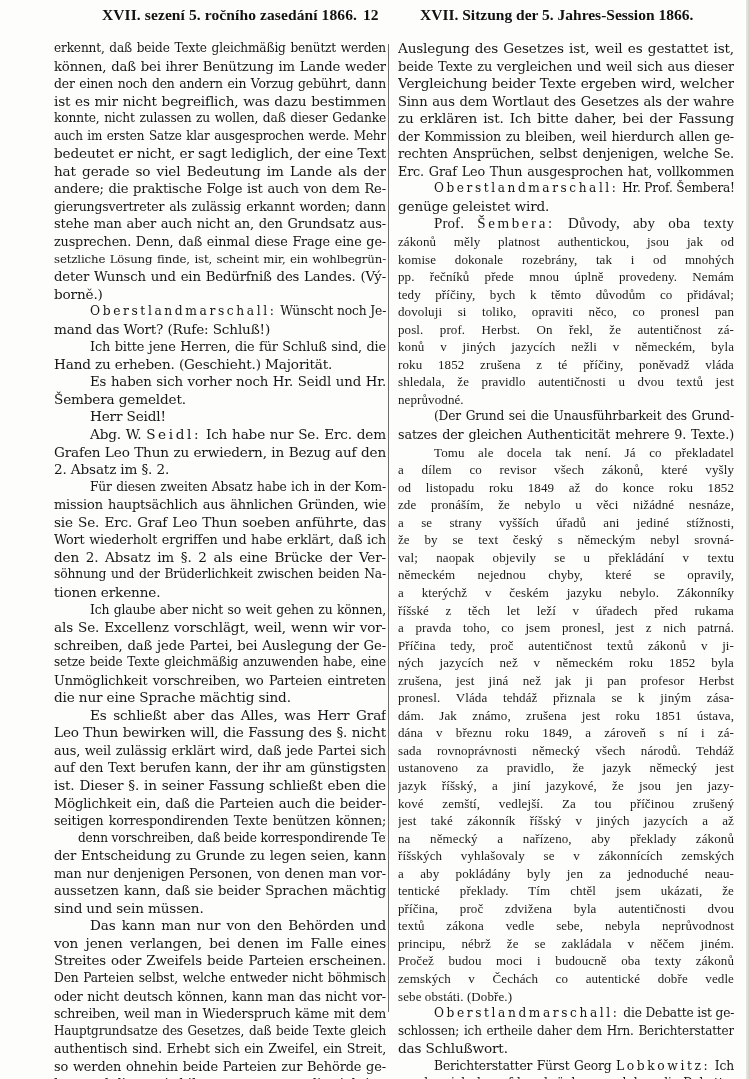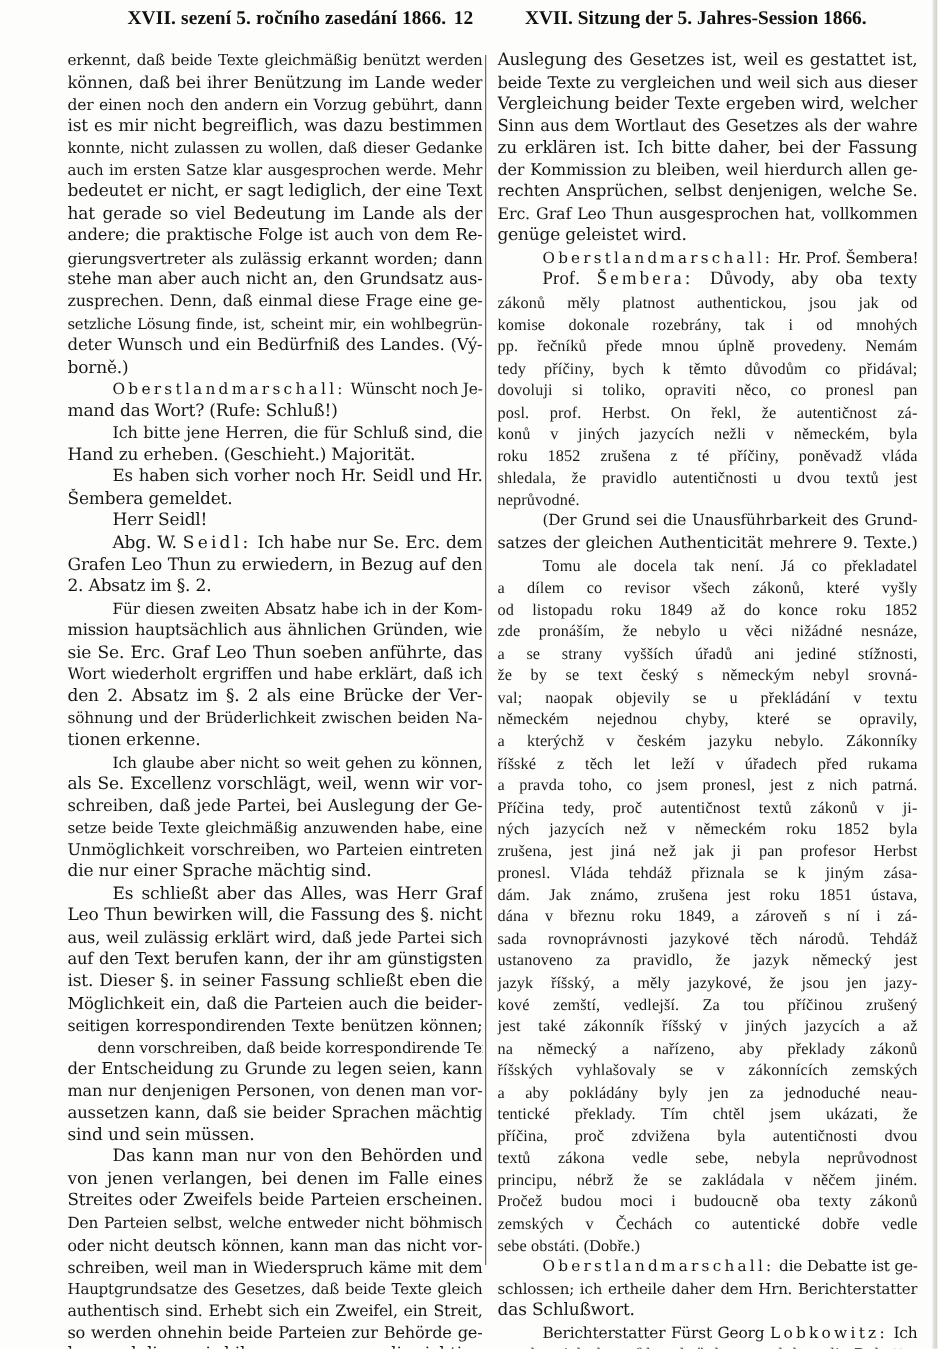--- a/index.html
+++ b/index.html
@@ -88,21 +88,21 @@
     <div class="line fraktur"><span>sie Se. Erc. Graf Leo Thun soeben anführte, das</span></div>
     <div class="line fraktur" style="font-size: 12.7543px;"><span>Wort wiederholt ergriffen und habe erklärt, daß ich</span></div>
     <div class="line fraktur"><span>den 2. Absatz im §. 2 als eine Brücke der Ver-</span></div>
     <div class="line fraktur" style="font-size: 12.3236px;"><span>söhnung und der Brüderlichkeit zwischen beiden Na-</span></div>
     <div class="line fraktur last"><span>tionen erkenne.</span></div>
     <div class="line fraktur indent" style="font-size: 12.3804px;"><span>Ich glaube aber nicht so weit gehen zu können,</span></div>
     <div class="line fraktur"><span>als Se. Excellenz vorschlägt, weil, wenn wir vor-</span></div>
     <div class="line fraktur" style="font-size: 13.2421px;"><span>schreiben, daß jede Partei, bei Auslegung der Ge-</span></div>
     <div class="line fraktur" style="font-size: 12.0917px;"><span>setze beide Texte gleichmäßig anzuwenden habe, eine</span></div>
     <div class="line fraktur" style="font-size: 12.8343px;"><span>Unmöglichkeit vorschreiben, wo Parteien eintreten</span></div>
-    <div class="line fraktur last"><span>die nur einer Sprache mächtig sind.</span></div>
+    <div class="line fraktur last"><span>die nur eine Sprache mächtig sind.</span></div>
     <div class="line fraktur indent"><span>Es schließt aber das Alles, was Herr Graf</span></div>
     <div class="line fraktur"><span>Leo Thun bewirken will, die Fassung des §. nicht</span></div>
     <div class="line fraktur" style="font-size: 12.8982px;"><span>aus, weil zulässig erklärt wird, daß jede Partei sich</span></div>
     <div class="line fraktur" style="font-size: 13.0586px;"><span>auf den Text berufen kann, der ihr am günstigsten</span></div>
     <div class="line fraktur"><span>ist. Dieser §. in seiner Fassung schließt eben die</span></div>
     <div class="line fraktur" style="font-size: 13.1497px;"><span>Möglichkeit ein, daß die Parteien auch die beider-</span></div>
     <div class="line fraktur" style="font-size: 12.6074px;"><span>seitigen korrespondirenden Texte benützen können;</span></div>
     <div class="line fraktur" style="font-size: 12.1262px; margin-left: 24px;"><span>denn vorschreiben, daß beide korrespondirende Texte</span></div>
     <div class="line fraktur" style="font-size: 13.2003px;"><span>der Entscheidung zu Grunde zu legen seien, kann</span></div>
     <div class="line fraktur" style="font-size: 12.8889px;"><span>man nur denjenigen Personen, von denen man vor-</span></div>
@@ -122,22 +122,22 @@
 <div class="divider"></div>
 <div class="col col-right" id="col-right">
     <div class="line fraktur"><span>Auslegung des Gesetzes ist, weil es gestattet ist,</span></div>
     <div class="line fraktur" style="font-size: 12.9538px;"><span>beide Texte zu vergleichen und weil sich aus dieser</span></div>
     <div class="line fraktur"><span>Vergleichung beider Texte ergeben wird, welcher</span></div>
     <div class="line fraktur" style="font-size: 13.1268px;"><span>Sinn aus dem Wortlaut des Gesetzes als der wahre</span></div>
     <div class="line fraktur"><span>zu erklären ist. Ich bitte daher, bei der Fassung</span></div>
     <div class="line fraktur" style="font-size: 12.7996px;"><span>der Kommission zu bleiben, weil hierdurch allen ge-</span></div>
     <div class="line fraktur" style="font-size: 13.0182px;"><span>rechten Ansprüchen, selbst denjenigen, welche Se.</span></div>
     <div class="line fraktur" style="font-size: 12.7695px;"><span>Erc. Graf Leo Thun ausgesprochen hat, vollkommen</span></div>
+    <div class="line fraktur indent" style="font-size: 12.1037px;"><span class="spaced">Oberstlandmarschall:</span><span> Hr. Prof. Šembera!</span></div>
     <div class="line fraktur last"><span>genüge geleistet wird.</span></div>
-    <div class="line fraktur indent" style="font-size: 12.1037px;"><span class="spaced">Oberstlandmarschall:</span><span> Hr. Prof. Šembera!</span></div>
     <div class="line czech indent" style="font-size: 14.9712px;"><span>Prof. </span><span class="spaced">Šembera:</span><span> Důvody, aby oba texty</span></div>
     <div class="line czech"><span>zákonů měly platnost authentickou, jsou jak od</span></div>
     <div class="line czech"><span>komise dokonale rozebrány, tak i od mnohých</span></div>
     <div class="line czech"><span>pp. řečníků přede mnou úplně provedeny. Nemám</span></div>
     <div class="line czech"><span>tedy příčiny, bych k těmto důvodům co přidával;</span></div>
     <div class="line czech"><span>dovoluji si toliko, opraviti něco, co pronesl pan</span></div>
     <div class="line czech"><span>posl. prof. Herbst. On řekl, že autentičnost zá-</span></div>
     <div class="line czech"><span>konů v jiných jazycích nežli v německém, byla</span></div>
     <div class="line czech"><span>roku 1852 zrušena z té příčiny, poněvadž vláda</span></div>
     <div class="line czech"><span>shledala, že pravidlo autentičnosti u dvou textů jest</span></div>
@@ -154,23 +154,23 @@
     <div class="line czech"><span>německém nejednou chyby, které se opravily,</span></div>
     <div class="line czech"><span>a kterýchž v českém jazyku nebylo. Zákonníky</span></div>
     <div class="line czech"><span>říšské z těch let leží v úřadech před rukama</span></div>
     <div class="line czech"><span>a pravda toho, co jsem pronesl, jest z nich patrná.</span></div>
     <div class="line czech"><span>Příčina tedy, proč autentičnost textů zákonů v ji-</span></div>
     <div class="line czech"><span>ných jazycích než v německém roku 1852 byla</span></div>
     <div class="line czech"><span>zrušena, jest jiná než jak ji pan profesor Herbst</span></div>
     <div class="line czech"><span>pronesl. Vláda tehdáž přiznala se k jiným zása-</span></div>
     <div class="line czech"><span>dám. Jak známo, zrušena jest roku 1851 ústava,</span></div>
     <div class="line czech"><span>dána v březnu roku 1849, a zároveň s ní i zá-</span></div>
-    <div class="line czech"><span>sada rovnoprávnosti jazykové těch národů. Tehdáž</span></div>
+    <div class="line czech"><span>sada rovnoprávnosti německý všech národů. Tehdáž</span></div>
     <div class="line czech"><span>ustanoveno za pravidlo, že jazyk německý jest</span></div>
-    <div class="line czech"><span>jazyk říšský, a měly jazykové, že jsou jen jazy-</span></div>
+    <div class="line czech"><span>jazyk říšský, a jiní jazykové, že jsou jen jazy-</span></div>
     <div class="line czech"><span>kové zemští, vedlejší. Za tou příčinou zrušený</span></div>
     <div class="line czech"><span>jest také zákonník říšský v jiných jazycích a až</span></div>
     <div class="line czech"><span>na německý a nařízeno, aby překlady zákonů</span></div>
     <div class="line czech"><span>říšských vyhlašovaly se v zákonnících zemských</span></div>
     <div class="line czech"><span>a aby pokládány byly jen za jednoduché neau-</span></div>
     <div class="line czech"><span>tentické překlady. Tím chtěl jsem ukázati, že</span></div>
     <div class="line czech"><span>příčina, proč zdvižena byla autentičnosti dvou</span></div>
     <div class="line czech"><span>textů zákona vedle sebe, nebyla neprůvodnost</span></div>
     <div class="line czech"><span>principu, nébrž že se zakládala v něčem jiném.</span></div>
     <div class="line czech"><span>Pročež budou moci i budoucně oba texty zákonů</span></div>

